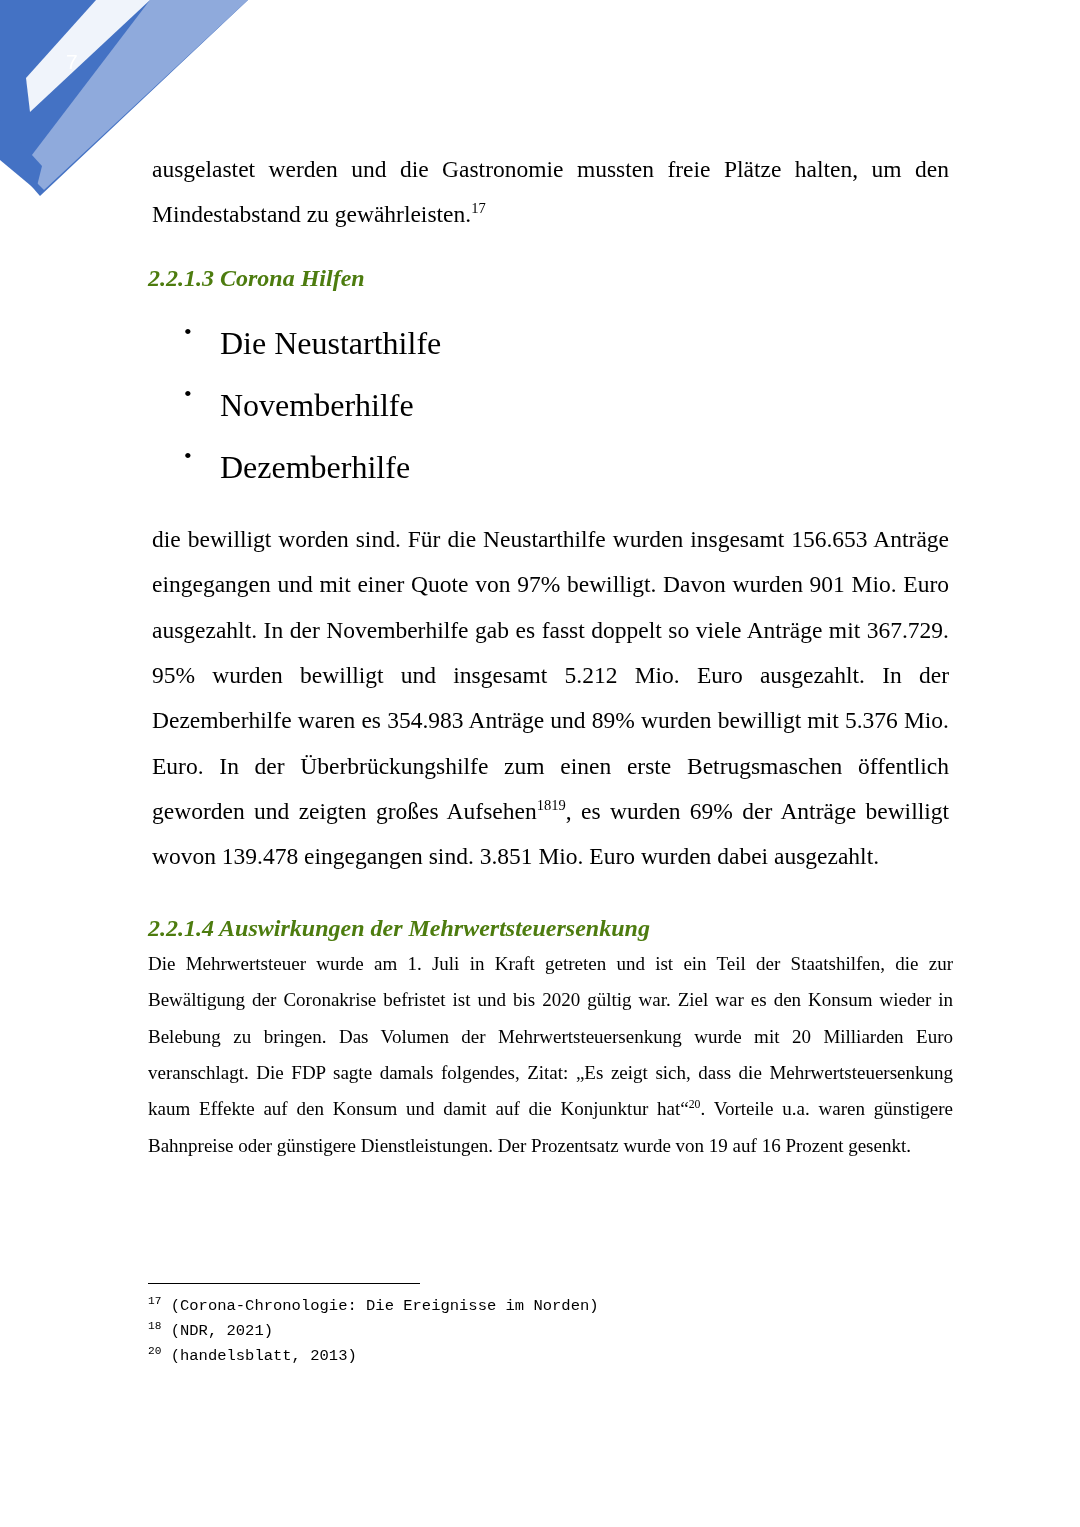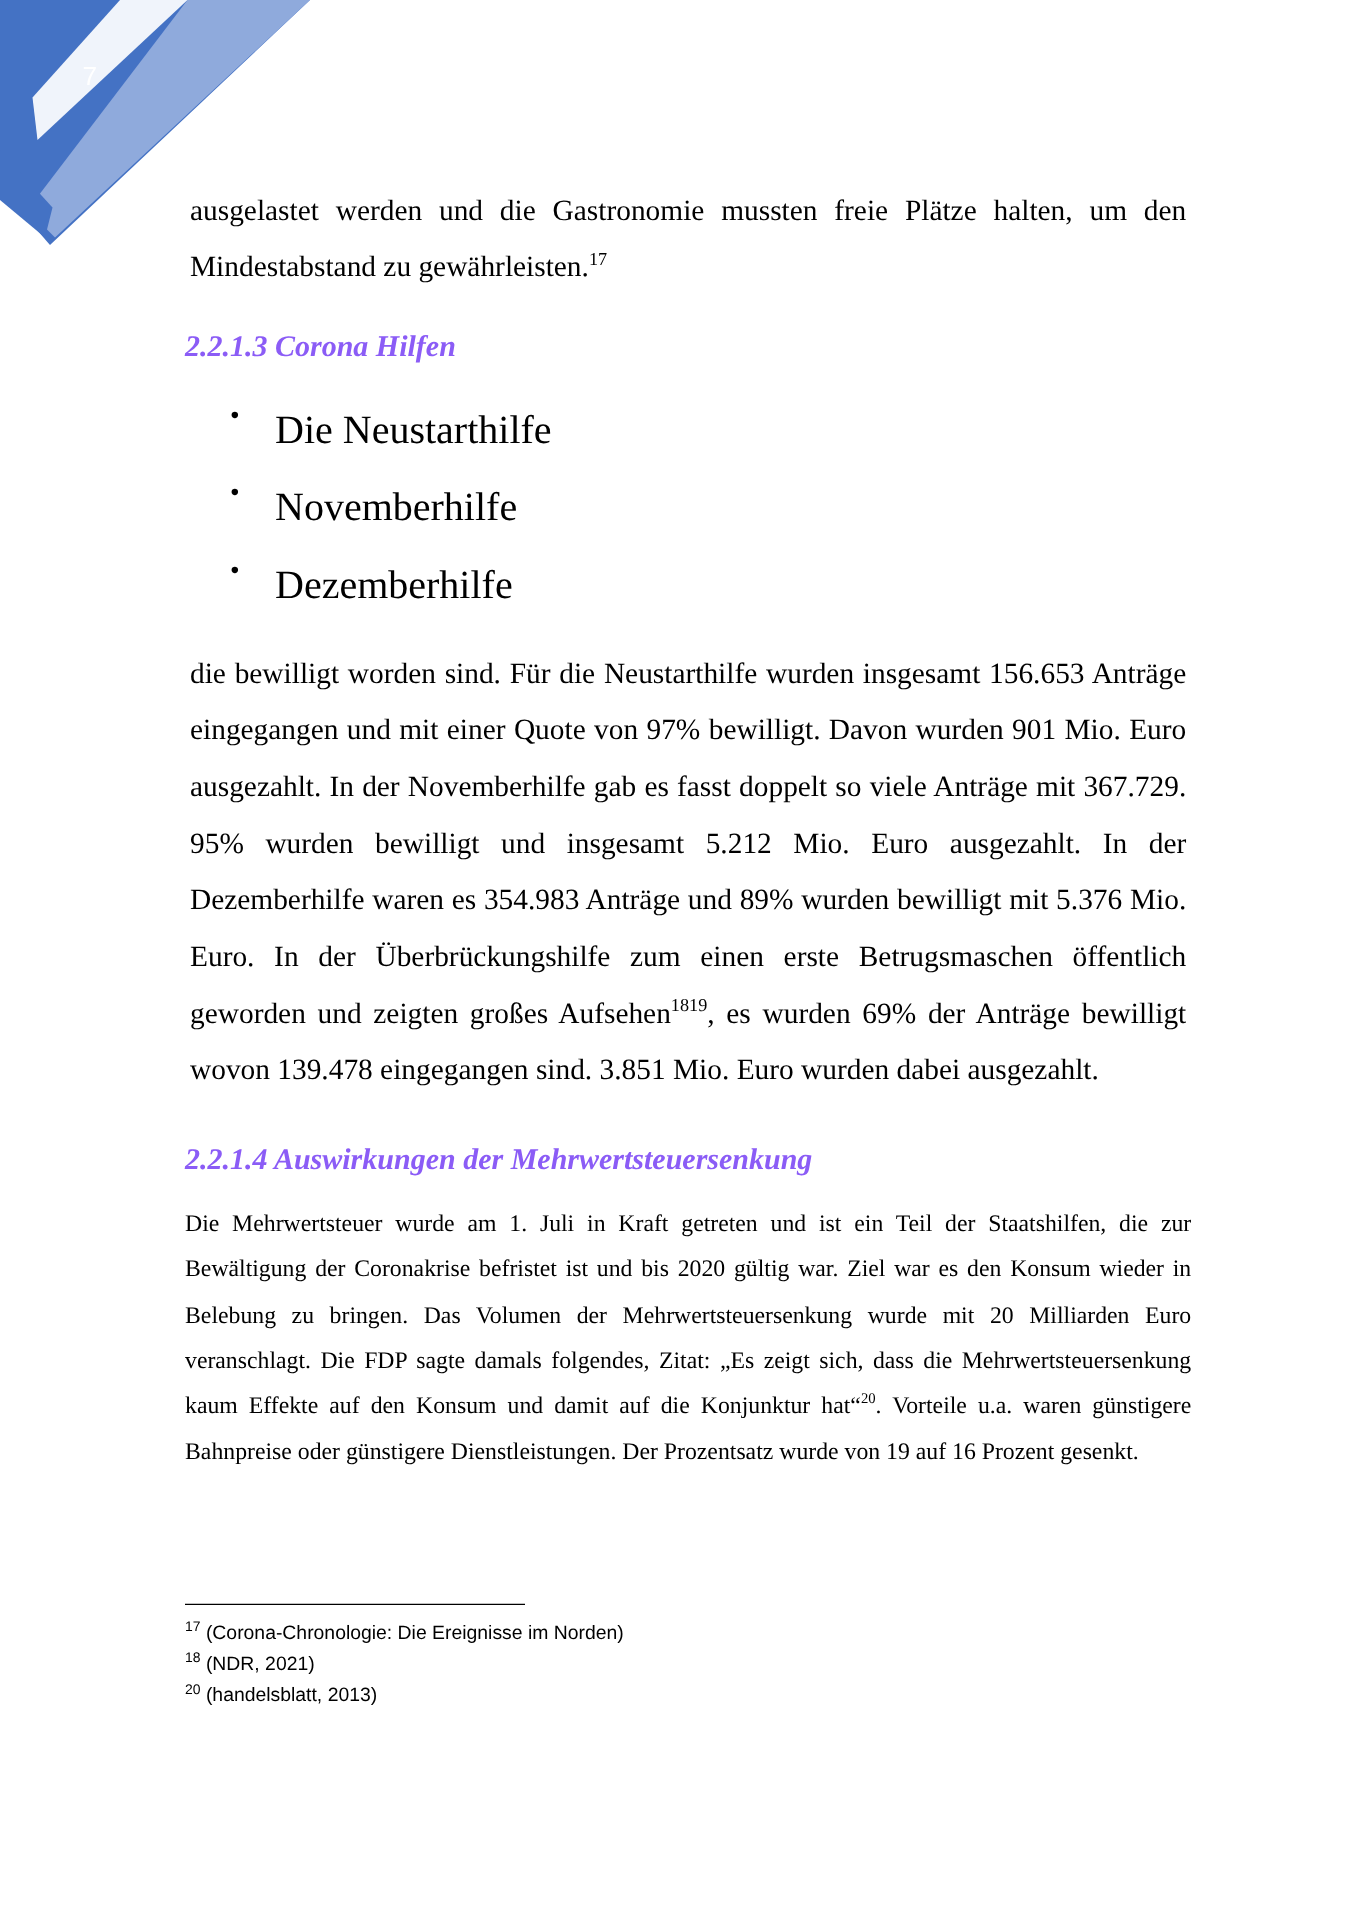--- a/index.html
+++ b/index.html
@@ -51,31 +51,31 @@
     text-justify: inter-word;
     margin: 4px;
     hyphens: none;
   }
 
   .first-para {
     margin-top: 147px;
   }
 
   .heading {
-    color: #8b5cf6;
+    color: #4d7c0f;
     font-style: italic;
     font-size: 24px;
     line-height: 1.5;
     margin: 22px 0 6px 0;
     font-family: "Liberation Serif", serif;
   }
 
   .heading.small-gap {
     margin-top: 30px;
-    margin-bottom: 16px;
+    margin-bottom: 0;
   }
 
   ul.bullets {
     list-style: none;
     margin: 16px 0 18px 0;
     padding: 0 0 0 36px;
   }
   ul.bullets li {
     font-size: 32px;
     line-height: 1.95;
@@ -110,21 +110,21 @@
     top: 1283px;
     width: 805px;
   }
   .footnote-rule {
     width: 272px;
     height: 1px;
     background: #000000;
     margin-bottom: 10px;
   }
   .footnote {
-    font-family: Liberation Sans, sans-serif;
+    font-family: Liberation Mono, monospace;
     font-size: 15.5px;
     line-height: 1.62;
     color: #000000;
     margin: 0;
   }
   .footnote sup {
     font-size: 0.72em;
   }
 </style>
 </head>

